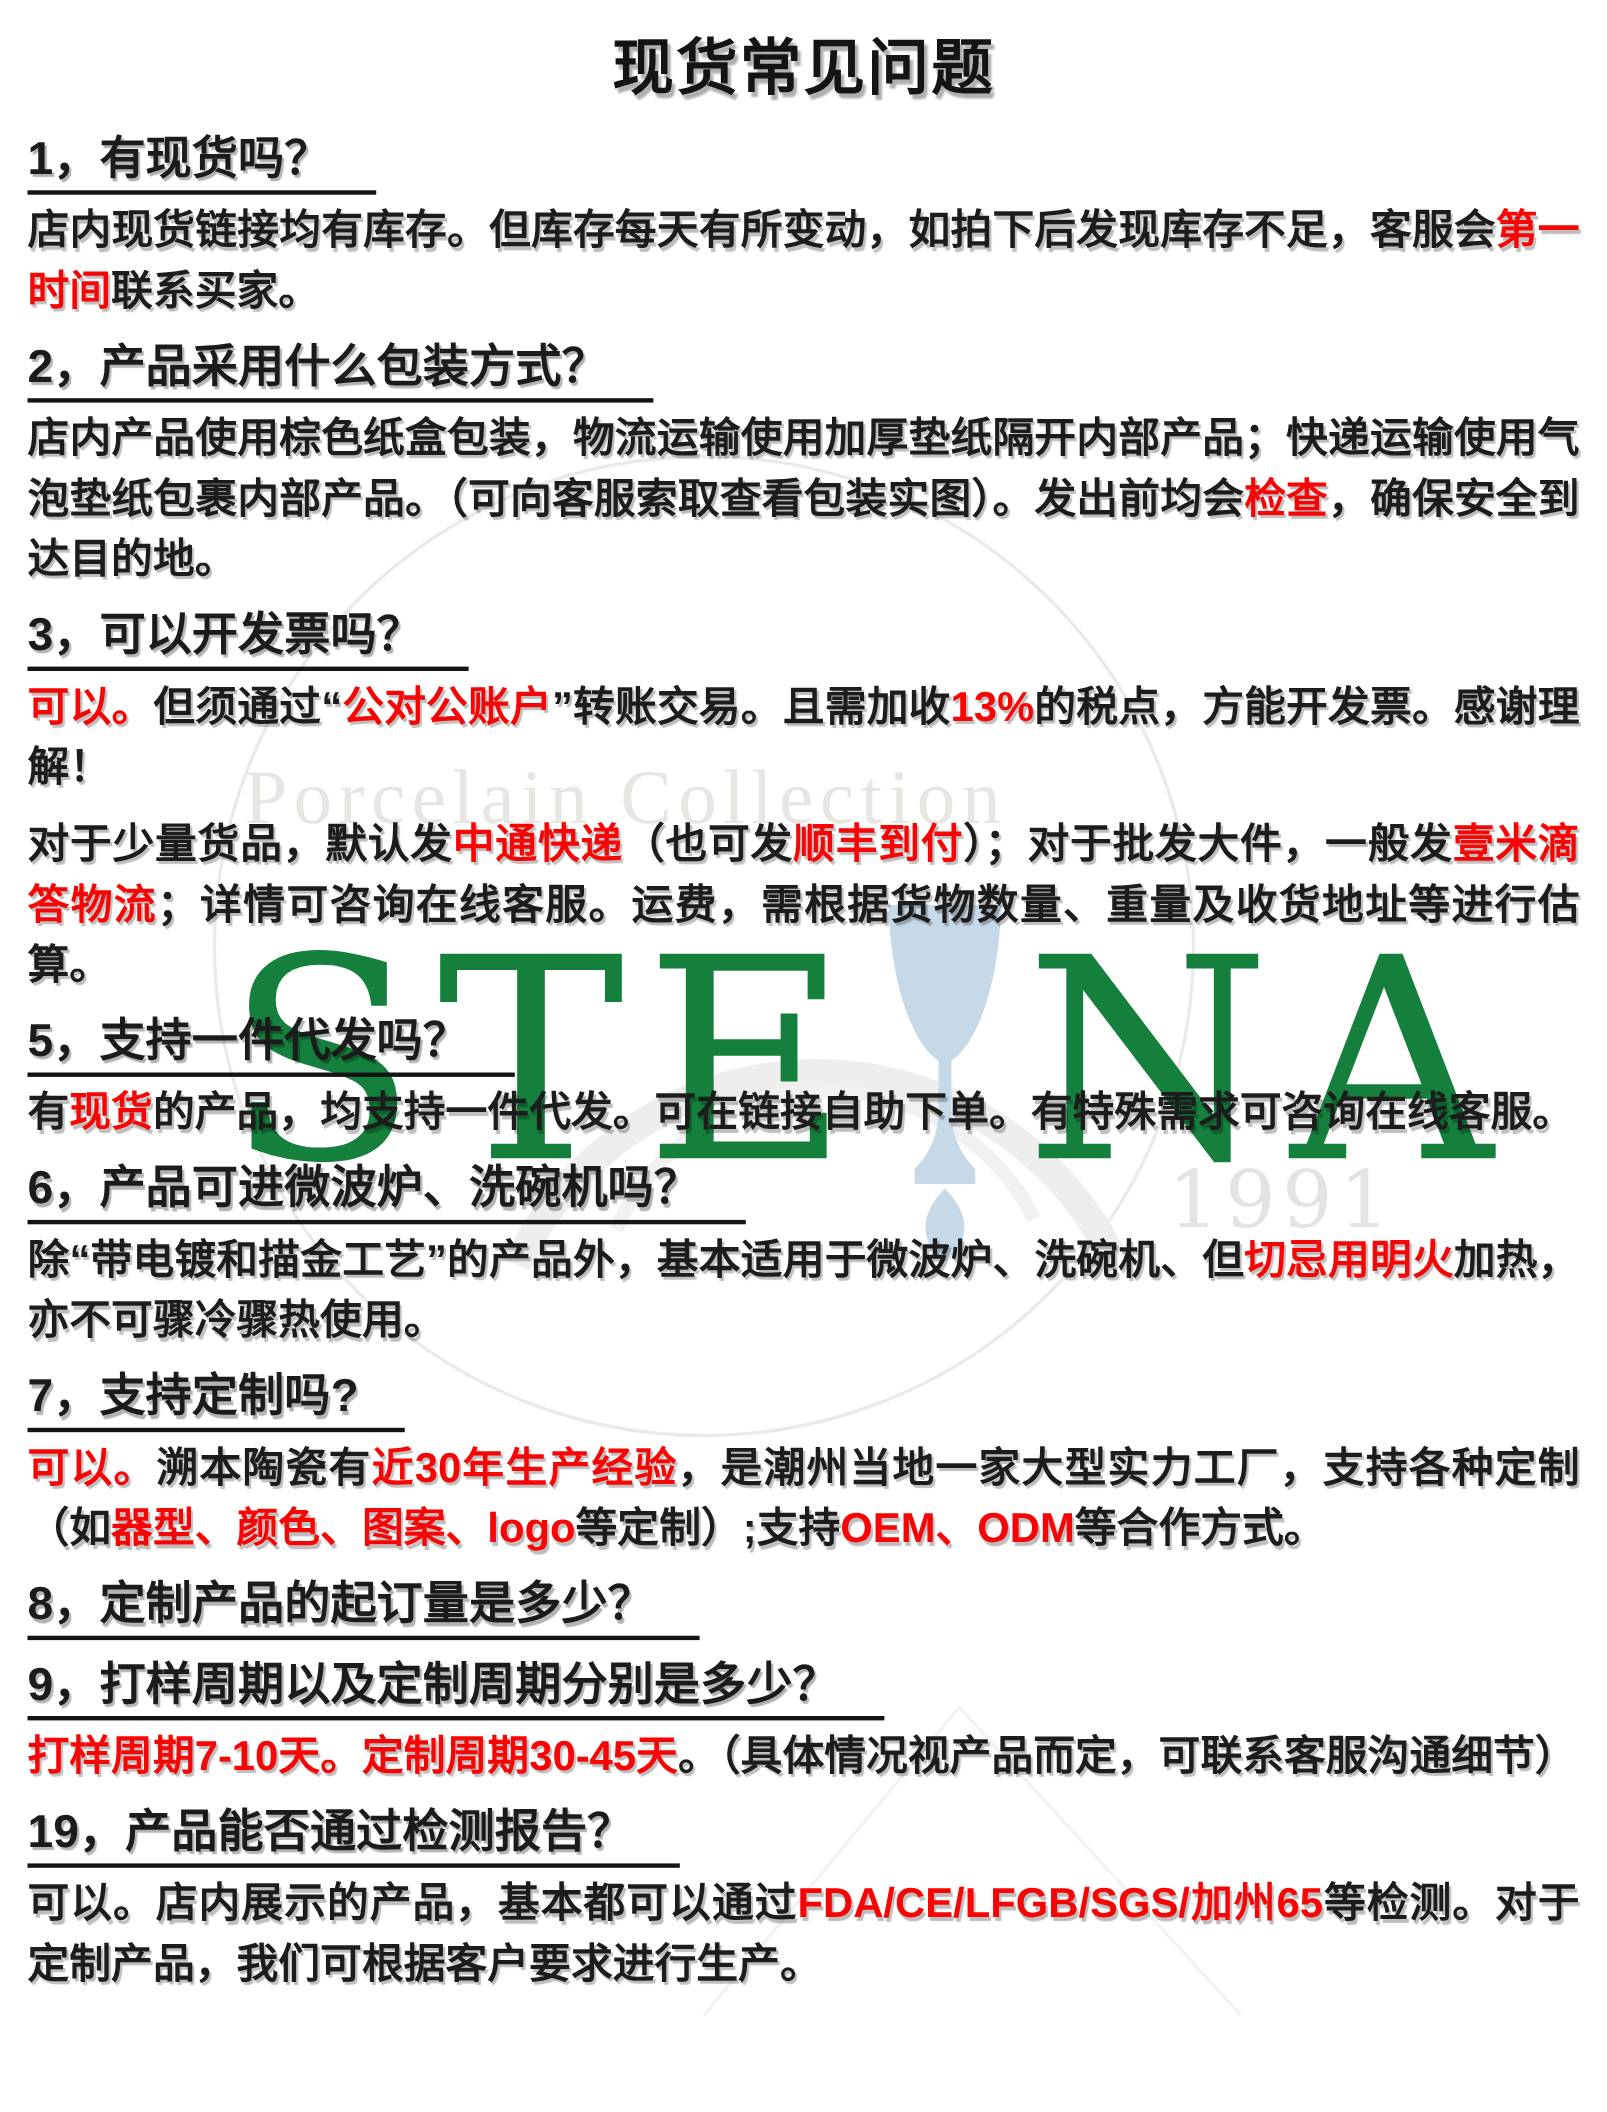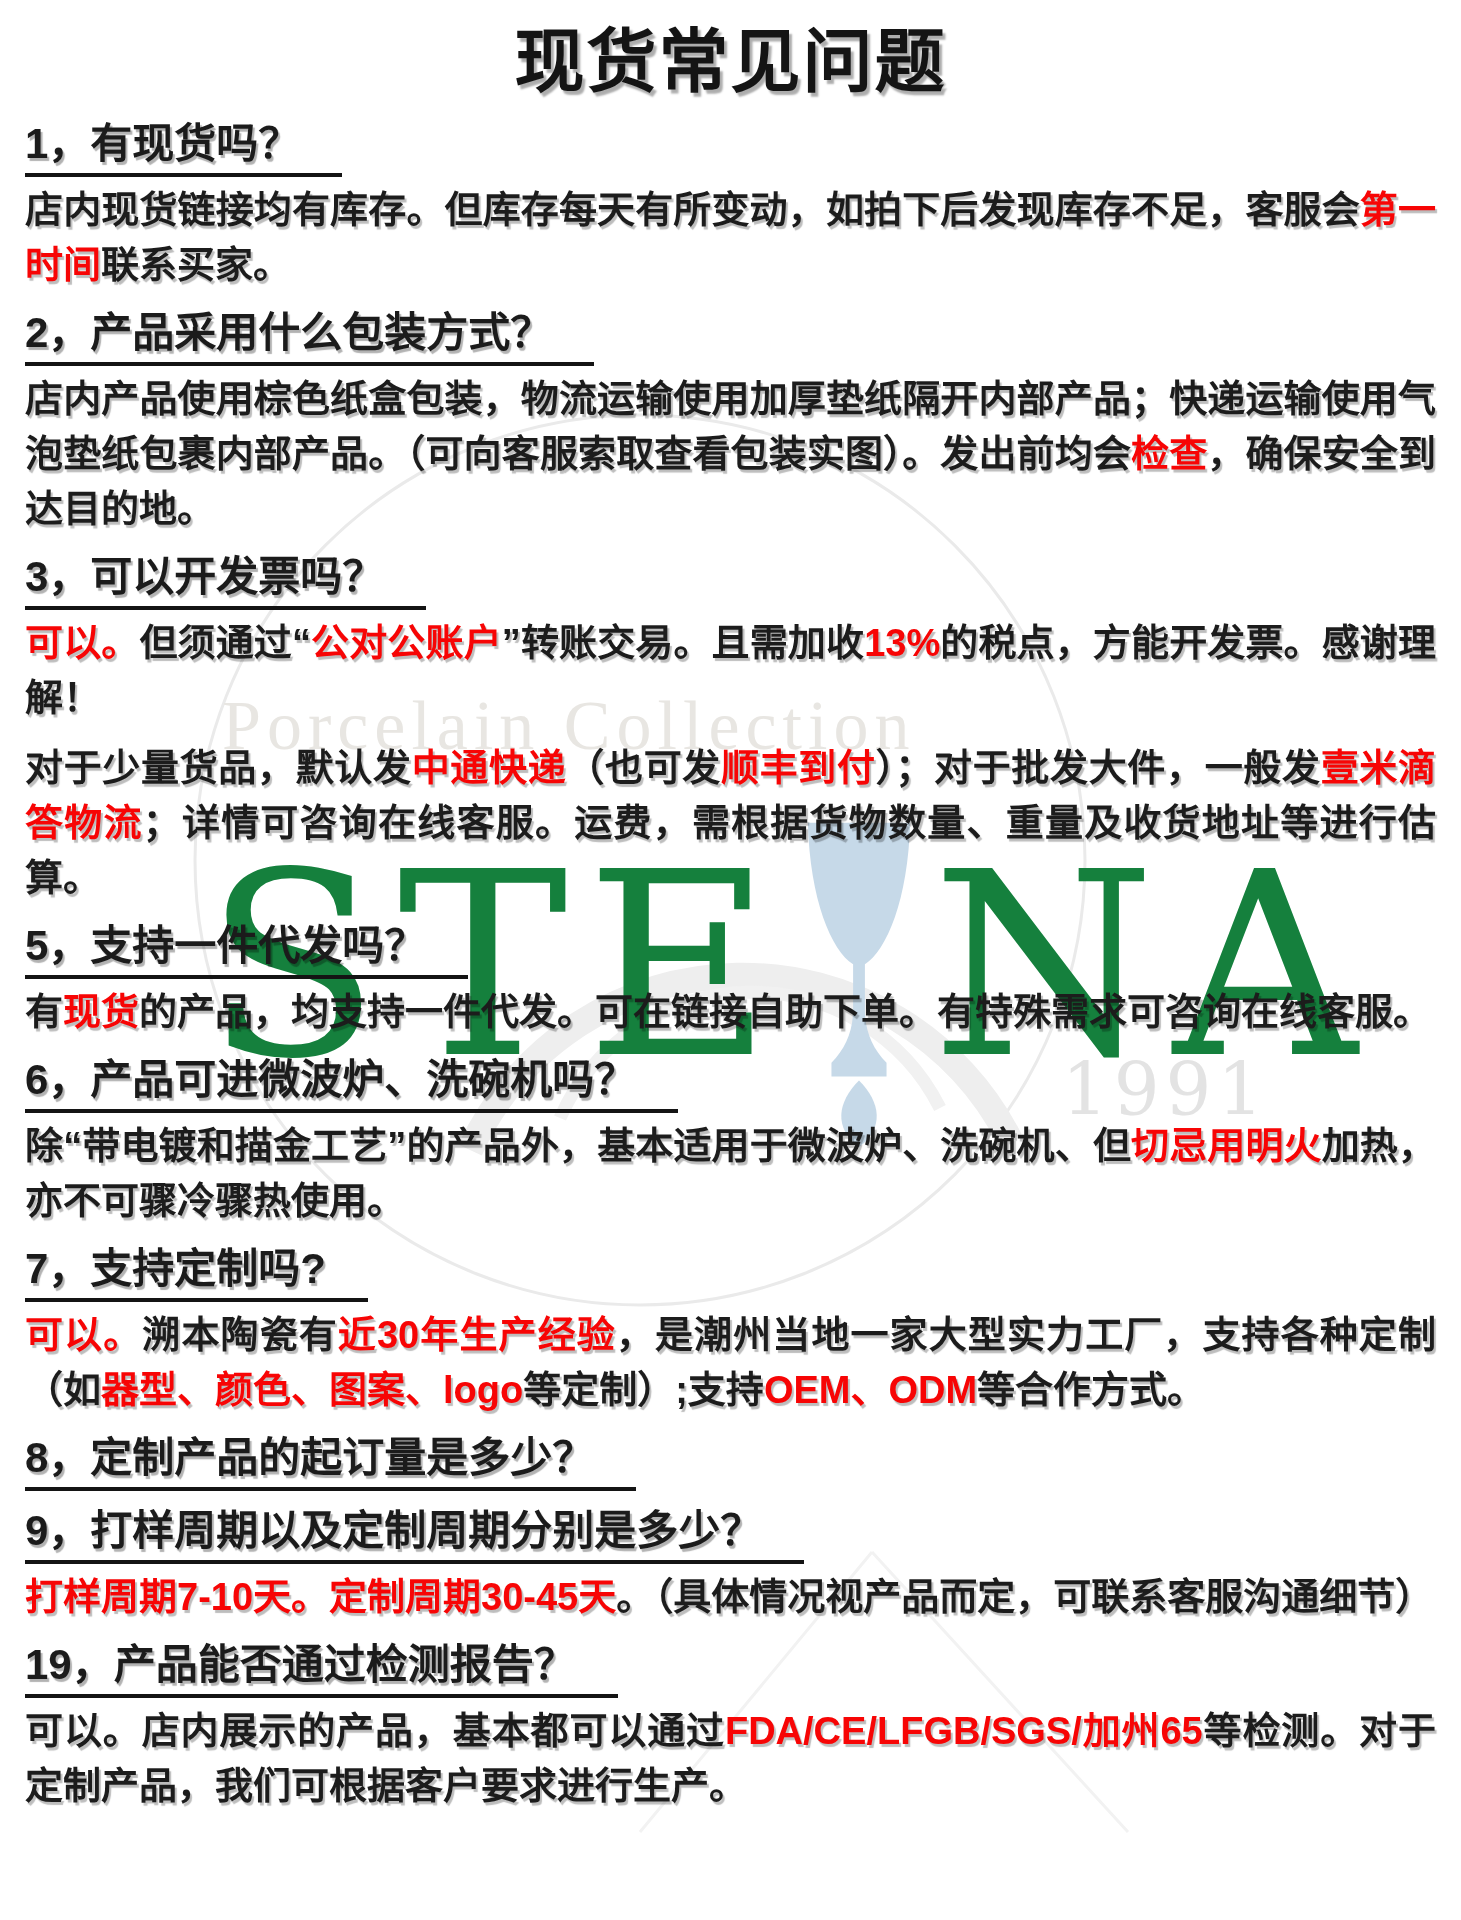--- a/index.html
+++ b/index.html
@@ -23,21 +23,21 @@
   }
   .wm-brand .goblet { width:118px; height:330px; margin:-18px 14px 0 10px; flex:none; }
   .wm-year {
     position:absolute; left:1062px; top:1048px; white-space:nowrap;
     font-family:"DejaVu Serif","Liberation Serif",serif;
     font-size:72px; letter-spacing:6px; color:#e3e3e3;
   }
   
   .content { position:relative; z-index:1; padding:20px 25px 0; }
   h1.title {
-    text-align:center; font-size:70px; font-weight:900; color:#141414;
+    text-align:center; font-size:56px; font-weight:900; color:#141414;
     line-height:84px; letter-spacing:2px;
     text-shadow:3px 4px 2px rgba(0,0,0,0.32);
   }
   .faq-section { margin-top:15px; }
   .faq-section h2 {
     display:inline-block; font-size:42px; font-weight:900; color:#1b1b1b;
     line-height:50px; padding:0 42px 4px 0; border-bottom:4px solid #141414;
     text-shadow:2px 3px 1px rgba(0,0,0,0.30); white-space:nowrap;
   }
   .faq-section p {

